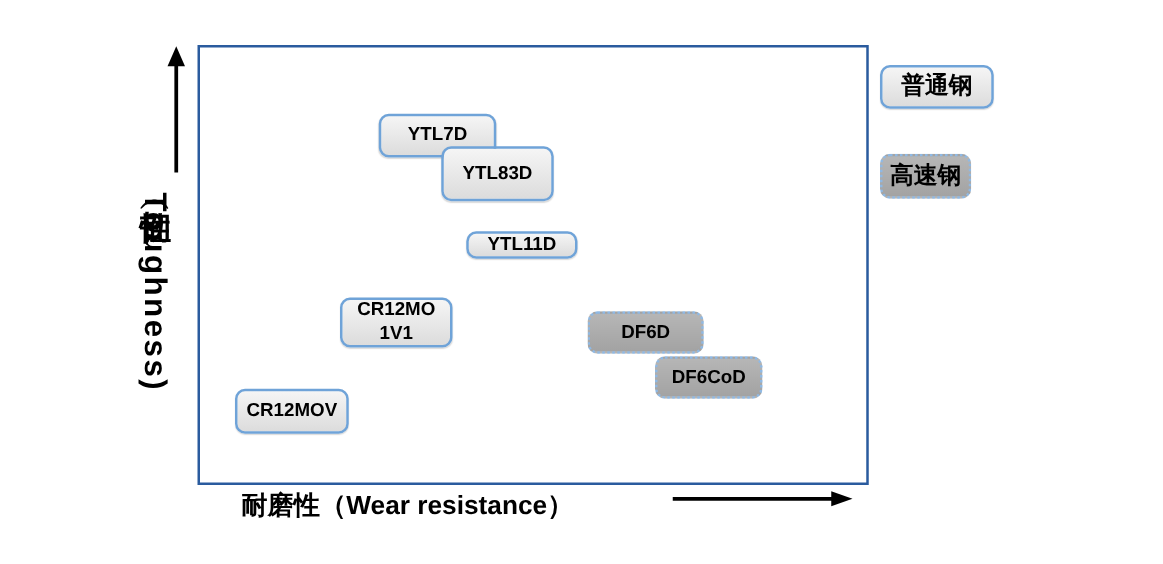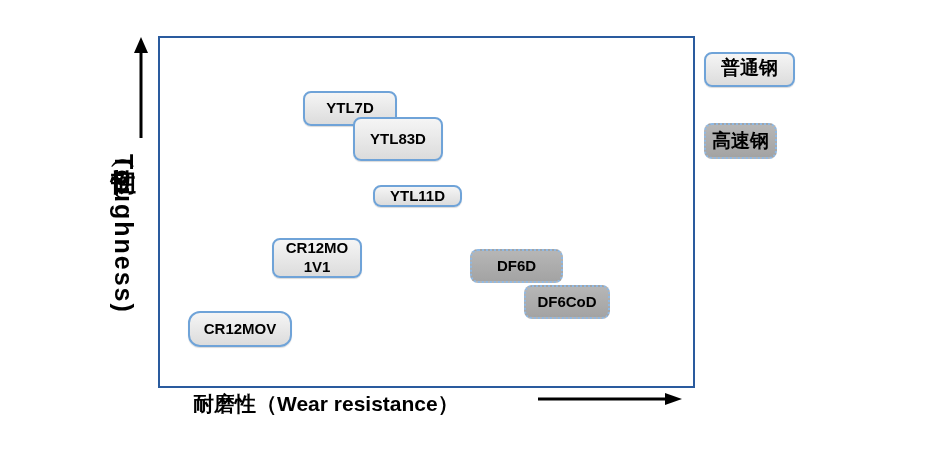--- a/index.html
+++ b/index.html
@@ -62,20 +62,20 @@
   </svg>
 
   <div id="nodes">
       <div class="node light" style="left: 303px; top: 67px; width: 94px; height: 35px; margin-top: 24px;">YTL7D</div>
       <div class="node light" style="left: 353px; top: 117px; width: 90px; height: 44px;">YTL83D</div>
       <div class="node light" style="left: 373px; top: 185px; width: 89px; height: 22px;">YTL11D</div>
       <div class="node light" style="left: 272px; top: 238px; width: 90px; height: 40px;">CR12MO
 1V1</div>
       <div class="node dark" style="left: 470px; top: 249px; width: 93px; height: 34px;">DF6D</div>
       <div class="node dark" style="left: 524px; top: 285px; width: 86px; height: 34px;">DF6CoD</div>
-      <div class="node light" style="left: 188px; top: 311px; width: 104px; height: 36px; border-radius: 12px;">CR12MOV</div>
+      <div class="node light" style="left: 188px; top: 311px; width: 91px; height: 36px;">CR12MOV</div>
     </div>
   <div id="legend">
       <div class="node light legend-box" style="left: 704px; top: 52px; width: 91px; height: 35px; font-family: Liberation Mono, monospace;">普通钢</div>
       <div class="node dark legend-box" style="left: 704px; top: 123px; width: 73px; height: 36px;">高速钢</div>
     </div>
 
 </div>
 
 </body></html>

